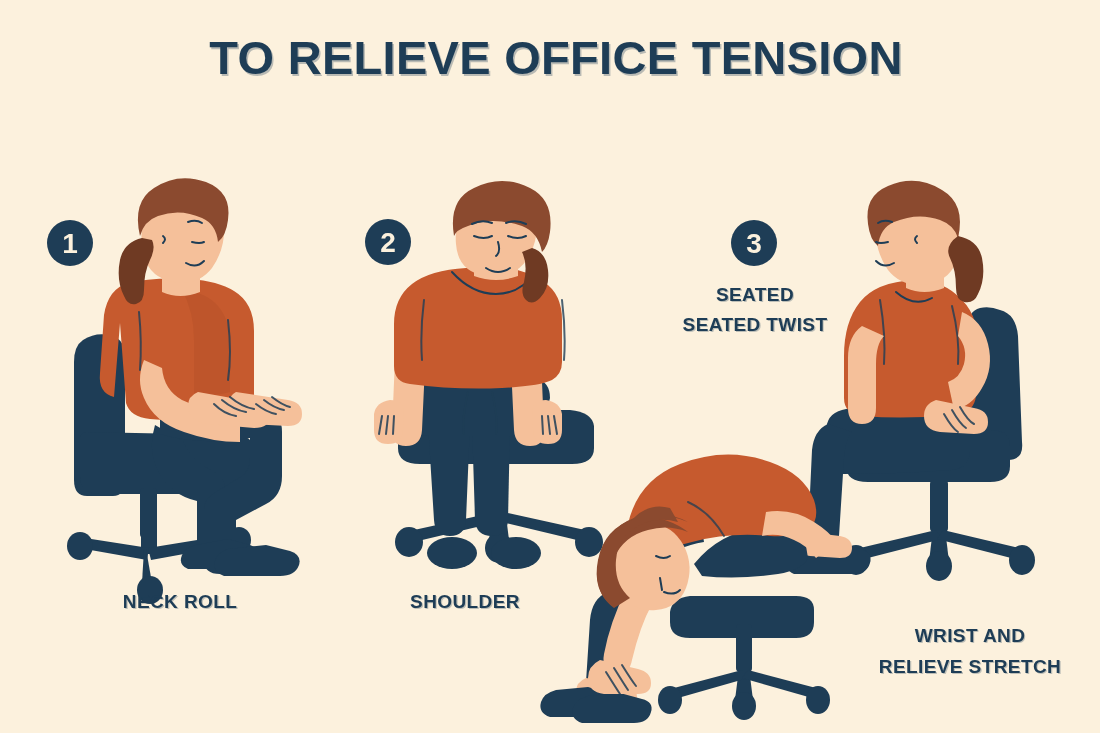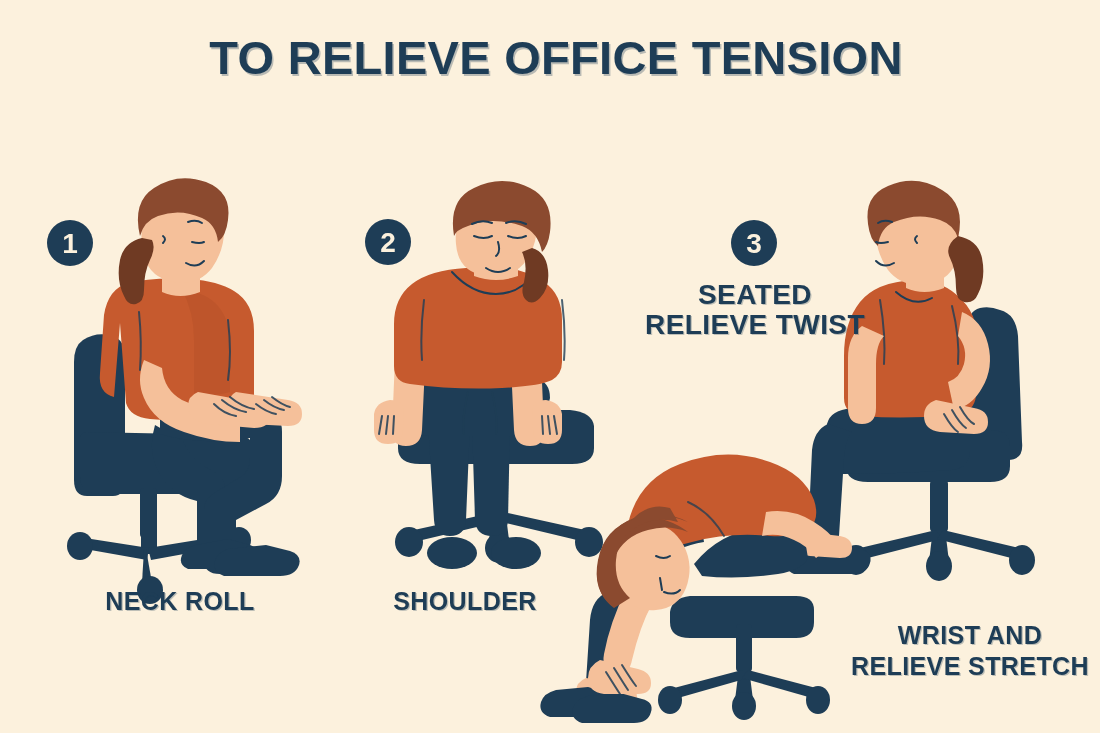--- a/index.html
+++ b/index.html
@@ -58,33 +58,33 @@
     font-weight: 700;
     letter-spacing: 0.3px;
     color: #1E3D56;
     text-shadow: 1.5px 1.5px 0 rgba(30,61,86,0.30);
     padding-left: 12px;
   }
 
   .caption {
     position: absolute;
     text-align: center;
-    font-size: 25px;
+    font-size: 19px;
     line-height: 31px;
     font-weight: 700;
     letter-spacing: 0.4px;
     color: #1E3D56;
     text-shadow: 1.2px 1.2px 0 rgba(30,61,86,0.28);
   }
   .caption span { display: block; }
 
   .cap-neck      { left: 60px;  top: 586px; width: 240px; }
   .cap-shoulder  { left: 345px; top: 586px; width: 240px; }
   .cap-wrist     { left: 845px; top: 586px; width: 250px; margin-top: 34px; }
-  .cap-spinal    { left: 640px; top: 280px; width: 230px; font-size: 28px; line-height: 30px; }
+  .cap-spinal    { left: 640px; top: 280px; width: 230px; font-size: 19px; line-height: 30px; }
 </style>
 </head>
 <body>
 
 <div id="poster">
 
   <svg class="scene" viewBox="0 0 1100 733" aria-hidden="true">
     <defs>
       <style>
         .nv  { fill: #1E3D56; }
@@ -307,21 +307,21 @@
     <div class="caption cap-neck">
       <span>NECK ROLL</span>
     </div>
 
     <div class="caption cap-shoulder">
       <span>SHOULDER</span>
     </div>
 
     <div class="caption cap-spinal">
       <span>SEATED</span>
-      <span>RELIEVE TWIST</span>
+      <span>SEATED TWIST</span>
     </div>
 
     <div class="caption cap-wrist">
       <span>WRIST AND</span>
       <span>RELIEVE STRETCH</span>
     </div>
 
   </div>
 </div>
 

